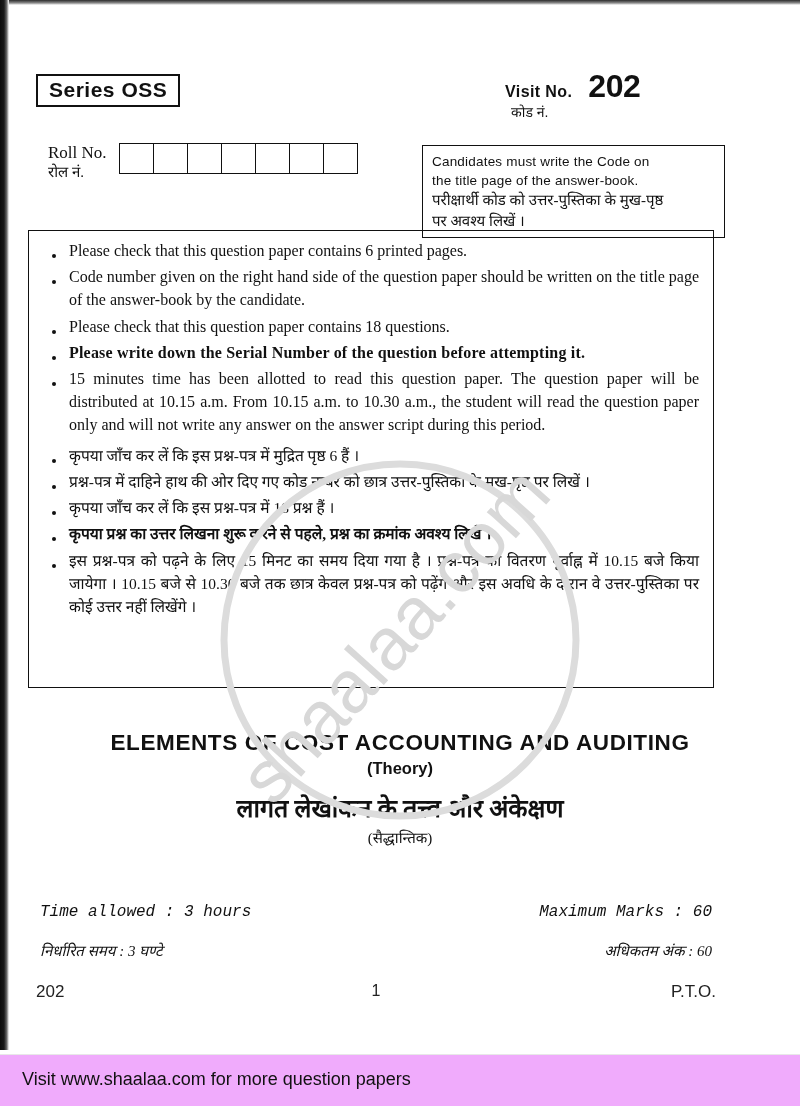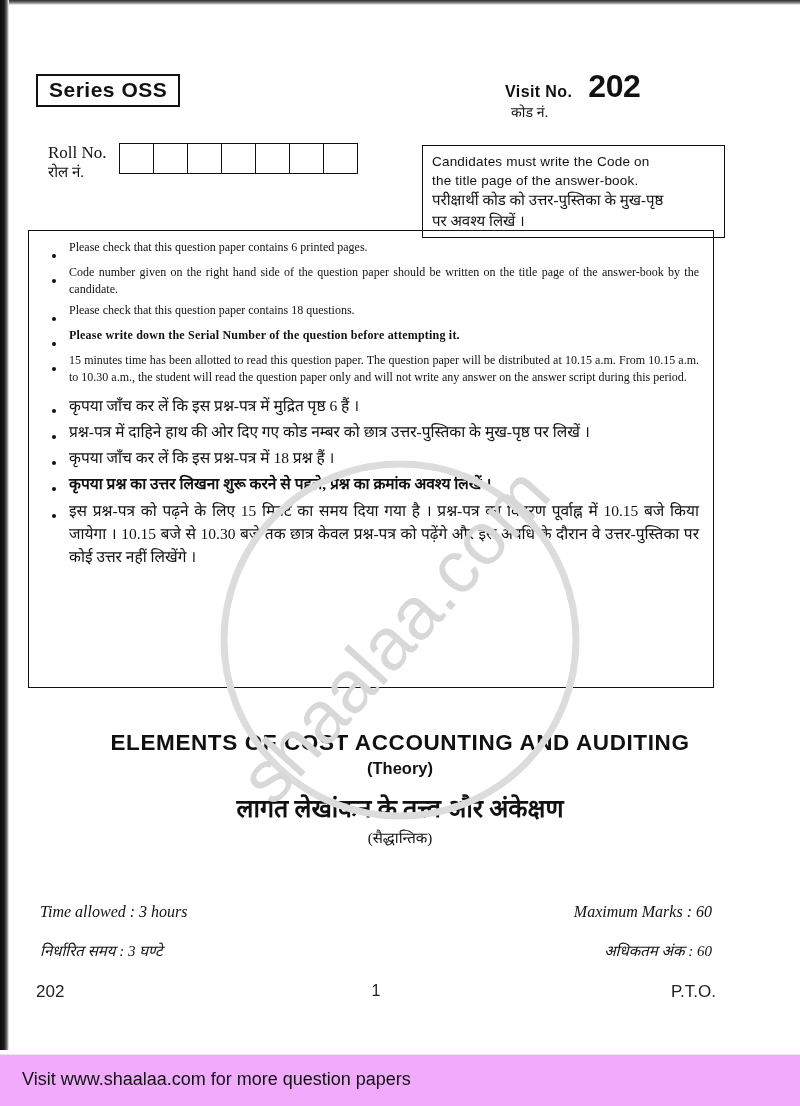--- a/index.html
+++ b/index.html
@@ -163,21 +163,21 @@
     content: "";
     display: inline-block;
     width: 4px; height: 4px;
     border-radius: 50%;
     background: #111;
   }
   .bullet-text { flex: 1 1 auto; }
 
   .en-item {
     font-family: "Liberation Serif", serif;
-    font-size: 12px;
+    font-size: 16px;
     line-height: 1.45;
     text-align: justify;
     padding-right: 2px;
   }
   .en-item.bold { font-weight: bold; letter-spacing: 0.2px; }
 
   .hi-item {
     font-size: 15.5px;
     line-height: 1.5;
     text-align: justify;
@@ -223,21 +223,21 @@
     position: absolute;
     left: 40px;
     width: 672px;
     display: flex;
     justify-content: space-between;
     color: #111;
   }
   .meta-row.r1 { top: 903px; }
   .meta-row.r2 { top: 940px; }
   .meta-en {
-    font-family: Liberation Serif, serif;
+    font-family: Liberation Mono, monospace;
     font-style: italic;
     font-size: 16px;
   }
   .meta-hi {
     font-style: italic;
     font-size: 15px;
   }
 
   .foot-row {
     position: absolute;

